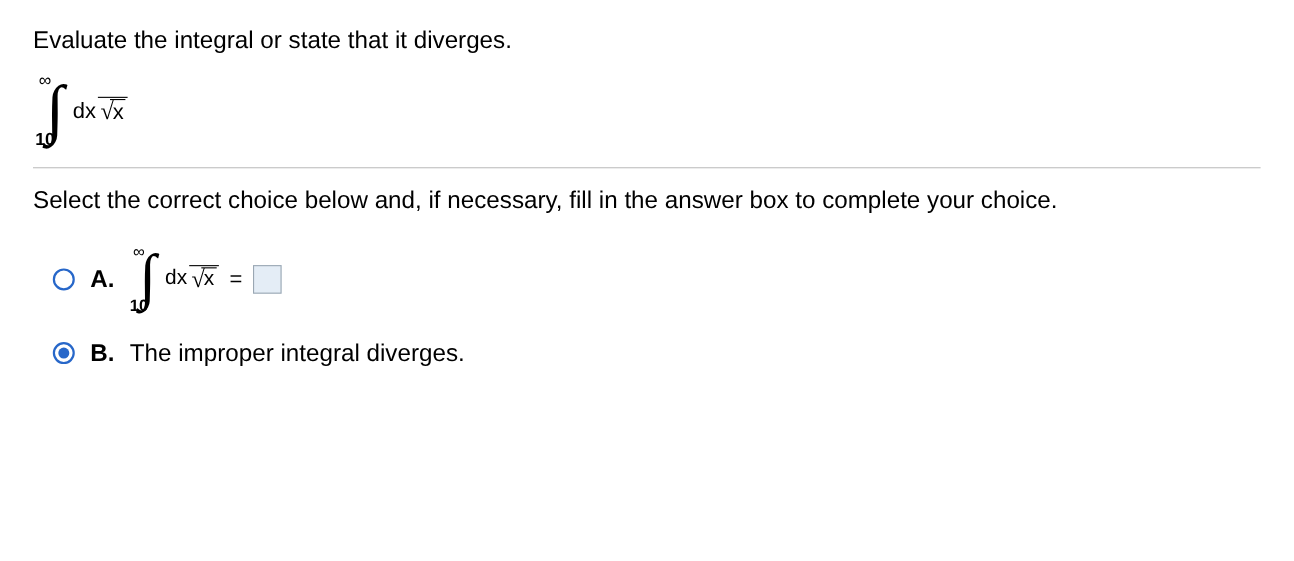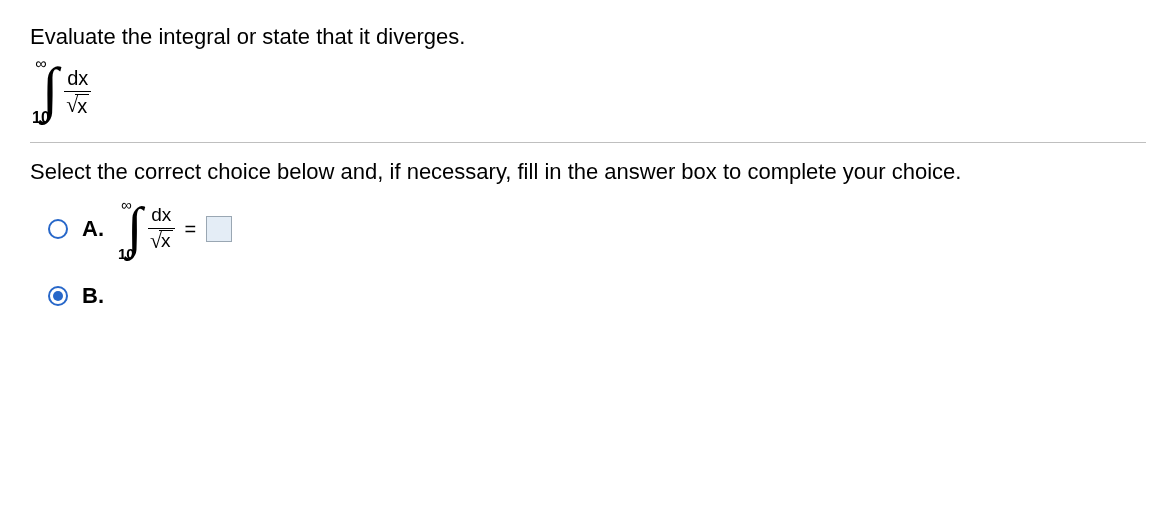--- a/index.html
+++ b/index.html
@@ -9,21 +9,21 @@
     }
     body {
       font-family: Arial, Helvetica, sans-serif;
       font-size: 22px;
       color: #000;
       padding: 24px 30px;
       background: #fff;
       width: 1176px;
     }
     .prompt {
-      margin-bottom: 6px;
+      margin-bottom: 16px;
     }
     .integral-main {
       margin-left: 2px;
       margin-bottom: 16px;
       display: flex;
       align-items: center;
     }
     .integral-wrap {
       display: flex;
       align-items: center;
@@ -48,21 +48,21 @@
       font-size: 60px;
       line-height: 0.75;
       font-family: 'Times New Roman', serif;
       margin-left: -10px;
       margin-right: 6px;
       position: relative;
       top: -2px;
     }
     .frac {
       display: inline-flex;
-      flex-direction: column;
+      flex-direction: row;
       align-items: center;
       vertical-align: middle;
       font-size: 20px;
       line-height: 1.2;
     }
     .frac .num {
       padding: 0 2px 1px 2px;
     }
     .frac .den {
       border-top: 1.5px solid #000;
@@ -82,21 +82,21 @@
       border-top: 1.5px solid #000;
       padding: 0 2px;
       line-height: 1.1;
     }
     hr.divider {
       border: none;
       border-top: 1px solid #bfbfbf;
       margin-bottom: 16px;
     }
     .instruction {
-      margin-bottom: 12px;
+      margin-bottom: 27px;
     }
     .choices {
       margin-left: 18px;
     }
     .choice-row {
       display: flex;
       align-items: center;
       margin-bottom: 22px;
     }
     .radio {
@@ -203,15 +203,16 @@
         </div>
       </div>
       <span class="eq-sign">=</span>
       <span class="answer-box"></span>
     </div>
   </div>
 
   <div class="choice-row">
     <div class="radio selected"></div>
     <div class="choice-label">B.</div>
+    <div class="choice-body">The improper integral diverges.</div>
   </div>
 
 </div>
 
 </body></html>

